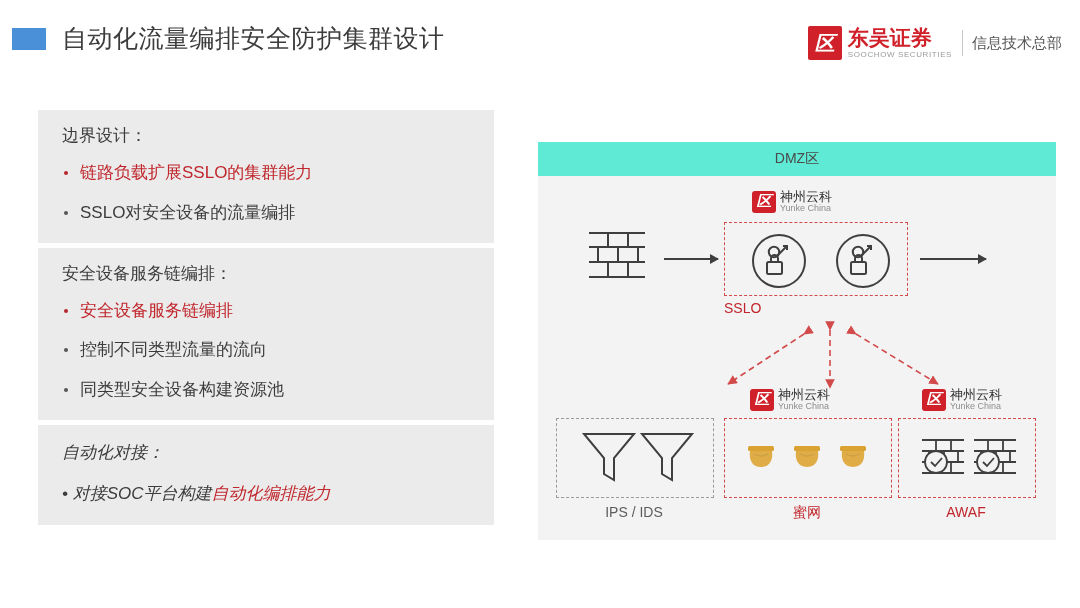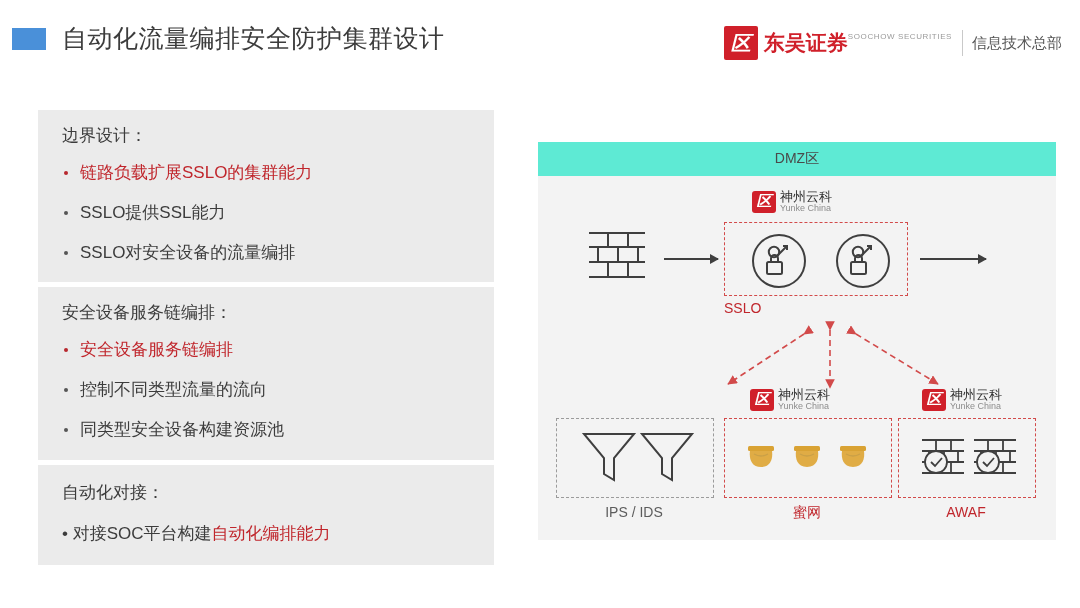--- a/index.html
+++ b/index.html
@@ -52,21 +52,21 @@
     align-items: center;
     justify-content: center;
     font-size: 20px;
     font-weight: bold;
     font-style: italic;
     border-radius: 2px;
     margin-right: 6px;
   }
   .brand-names {
     display: flex;
-    flex-direction: row;
+    flex-direction: column;
     justify-content: flex-end;
     margin-right: 10px;
   }
   .brand-cn {
     font-size: 21px;
     font-weight: bold;
     color: #d0202a;
     line-height: 1.05;
     white-space: nowrap;
   }
@@ -124,20 +124,21 @@
     font-size: 17px;
     line-height: 1.4;
     color: #3c3c3c;
   }
   .bullet-text.red { color: #c0262c; }
 
   .block-last {
     background: #ebebeb;
     padding: 16px 24px 20px 24px;
     margin-bottom: 0;
+    font-style: italic;
   }
   .inline-bullet {
     font-size: 17px;
     color: #3c3c3c;
     margin-top: 18px;
   }
   .inline-bullet .red { color: #c0262c; }
 
   
   .diagram {
@@ -296,24 +297,20 @@
 </div>
 
 <div class="left-panel">
 
   <div class="block">
     <div class="block-title">边界设计：</div>
 
     <div class="bullet-row">
       <div class="dot"></div>
       <div class="bullet-text red">链路负载扩展SSLO的集群能力</div>
-    </div>
-    <div class="bullet-row">
-      <div class="dot gray"></div>
-      <div class="bullet-text">SSLO提供SSL能力</div>
     </div>
     <div class="bullet-row">
       <div class="dot gray"></div>
       <div class="bullet-text">SSLO对安全设备的流量编排</div>
     </div>
   </div>
 
   <div class="block">
     <div class="block-title">安全设备服务链编排：</div>
 

